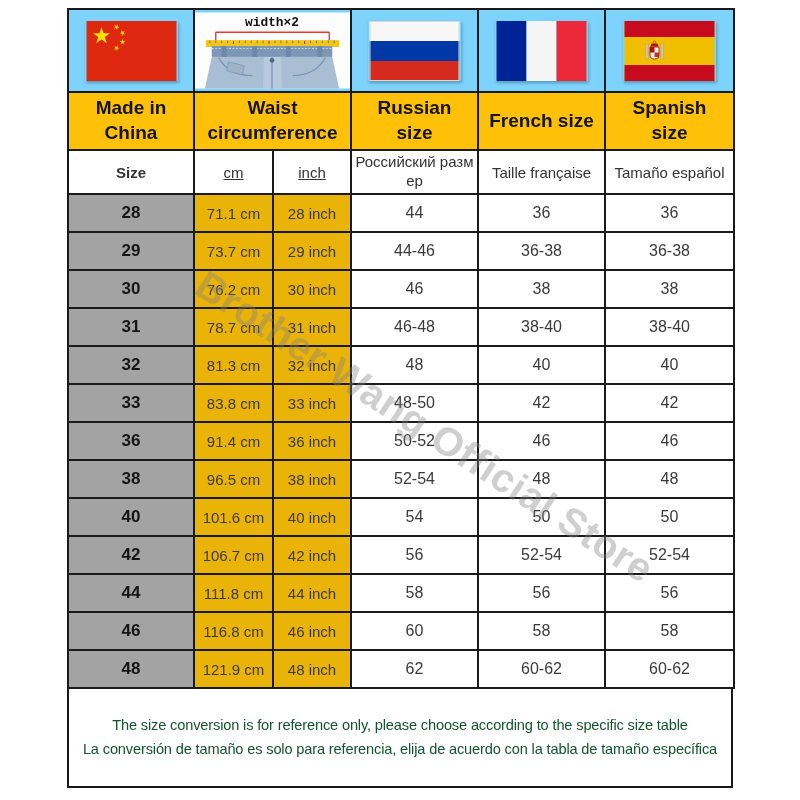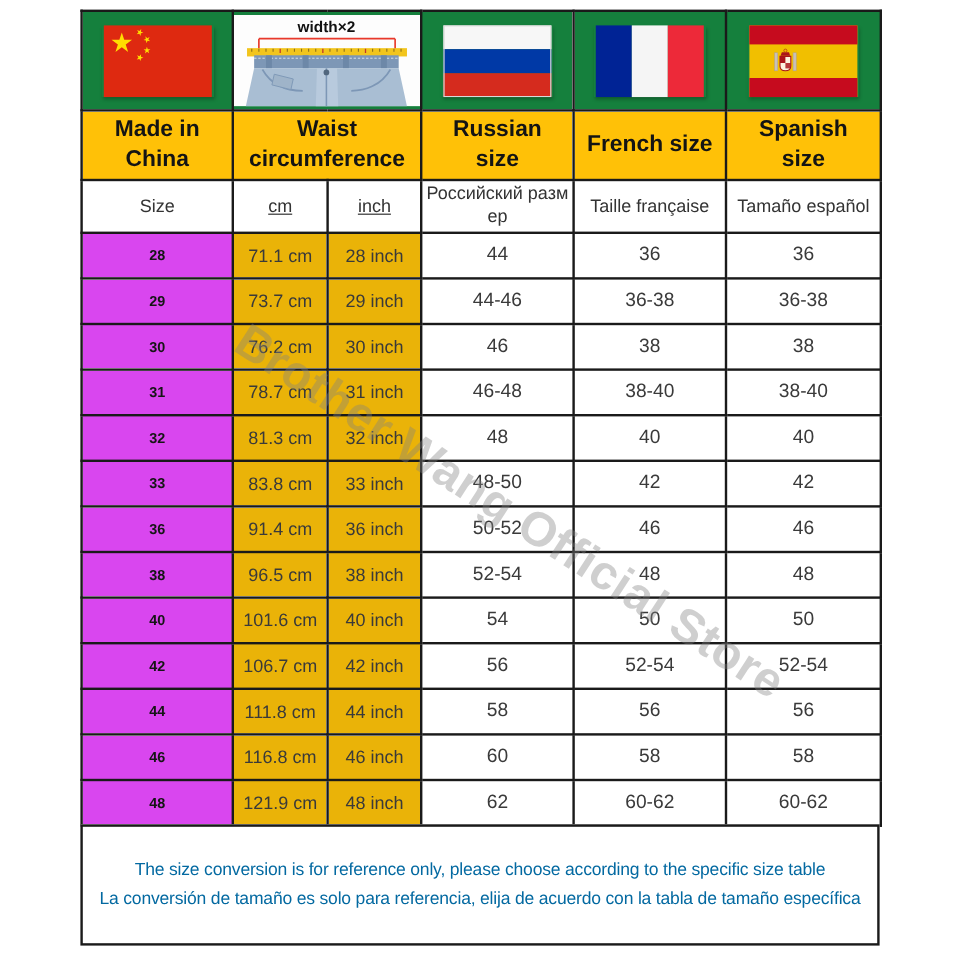--- a/index.html
+++ b/index.html
@@ -8,44 +8,44 @@
     font-family:"Liberation Sans", sans-serif;
   }
   .sheet { position:absolute; left:67px; top:8px; width:666px; }
 
   table.size-table { border-collapse:collapse; table-layout:fixed; width:666px; }
   .size-table td, .size-table th {
     border:2px solid #1a1a1a; text-align:center; vertical-align:middle;
     padding:0; overflow:hidden;
   }
 
-  tr.flags-row td { height:81px; background:#15803d; }
+  tr.flags-row td { height:81px; background:#7dd3fc;font-family:Liberation Mono, monospace; }
   .flag { width:93px; height:60px; display:block; margin:0 auto; box-shadow:1px 2px 3px rgba(0,0,0,0.28); }
   .jeans-wrap { width:100%; height:77px; display:block; }
 
   tr.header-row th {
     height:56px; background:#FFC107; font-size:19px; font-weight:700;
     color:#141414; line-height:1.3; padding:0 10px;
   }
   tr.subheader-row td { height:42px; background:#ffffff; font-size:15px; color:#333333; }
-  td.sub-size { background:#FFC107; font-weight:400; font-size:17px; color:#151515;border-radius:15px; }
+  td.sub-size { background:#FFC107; font-weight:700; font-size:17px; color:#151515;border-radius:15px; }
   td.sub-metric { background:#D8DEEB; font-size:16px; color:#3a3a3a;text-decoration:underline; }
   td.sub-ru { word-break:break-all; line-height:1.25; padding:0 2px; }
 
   tbody.data-body td { height:36px; font-size:16px; color:#3a3a3a; background:#ffffff; }
-  tbody.data-body td.col-size { background:#d946ef; font-weight:700; font-size:12px; color:#151515; }
+  tbody.data-body td.col-size { background:#a3a3a3; font-weight:700; font-size:17px; color:#151515; }
   tbody.data-body td.col-cm, tbody.data-body td.col-inch { background:#eab308; font-size:15px; }
 
   .disclaimer {
     box-sizing:border-box; width:666px; height:101px; margin-top:-2px;
     border:2px solid #1a1a1a; background:#ffffff;
     display:flex; flex-direction:column; justify-content:center;
     text-align:center; padding:4px 10px;
   }
-  .disclaimer p { margin:0; font-size:14.6px; letter-spacing:-0.15px; color:#0369a1; line-height:1.62; }
+  .disclaimer p { margin:0; font-size:14.6px; letter-spacing:-0.15px; color:#14532d; line-height:1.62; }
 
   .watermark {
     position:absolute; left:212px; top:262px; z-index:5;
     font-size:40px; font-weight:700; letter-spacing:0.5px; white-space:nowrap;
     color:rgba(128,128,128,0.38);
     transform:rotate(33deg); transform-origin:0 0;
     pointer-events:none;
   }
 </style>
 </head>

